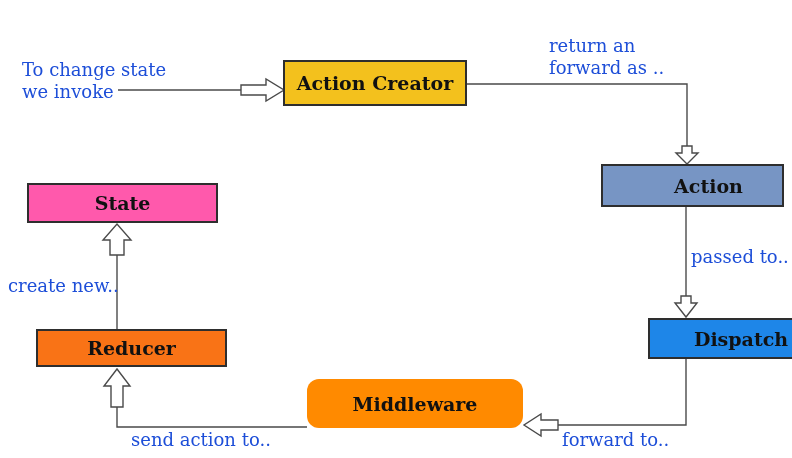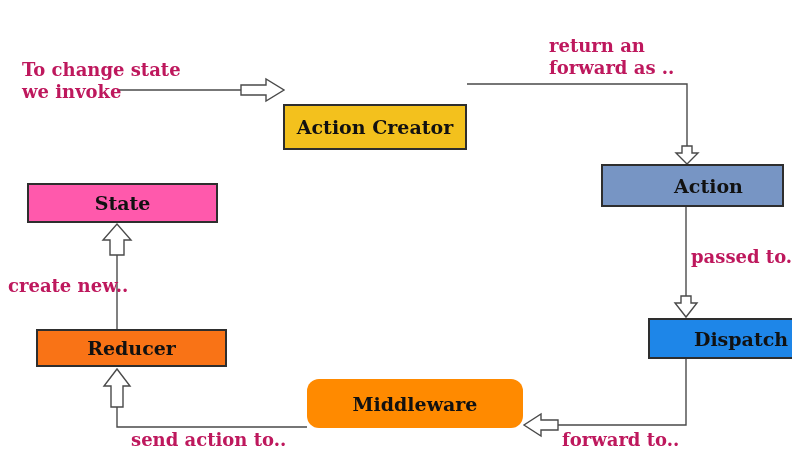--- a/index.html
+++ b/index.html
@@ -29,24 +29,24 @@
   }
   .node.bordered { border: 2px solid #2e2e2e; }
   .node-action-creator { left: 283px; top: 60px;  width: 184px; height: 46px; border-color: #3b3513; }
   .node-action        { left: 601px; top: 164px; width: 183px; height: 43px; border-color: #474f66; padding-left: 32px; }
   .node-dispatch      { left: 603px; top: 318px; width: 186px; height: 41px; border-color: #15151f; margin-left: 45px; }
   .node-middleware    { left: 307px; top: 379px; width: 216px; height: 49px; border-radius: 12px; }
   .node-reducer       { left: 36px;  top: 329px; width: 191px; height: 38px; border-color: #33203a; }
   .node-state         { left: 27px;  top: 183px; width: 191px; height: 40px; border-color: #2e2430; }
   .note {
     position: absolute;
-    font-weight: bold;
+    font-weight: normal;
     font-size: 18px;
     line-height: 22px;
-    color: #be185d;
+    color: #1d4ed8;
     white-space: nowrap;
   }
   .note-invoke         { left: 22px;  top: 59px;  }
   .note-return-object  { left: 549px; top: 35px;  }
   .note-passed-to      { left: 691px; top: 246px; }
   .note-forward-to     { left: 562px; top: 429px; }
   .note-send-action-to { left: 131px; top: 429px; }
   .note-create-new     { left: 8px;   top: 275px; }
 </style>
 </head>
@@ -82,21 +82,21 @@
         <polygon points="111,407 111,386 104,386 117,369 130,386 123,386 123,407" fill="#ffffff"></polygon>
       </g>
 
       <g>
         <line x1="117" y1="329" x2="117" y2="255"></line>
         <polygon points="110,255 110,240 103,240 117,224 131,240 124,240 124,255" fill="#ffffff"></polygon>
       </g>
     </g>
   </svg>
 
-  <div class="node bordered node-action-creator" style="background-color: rgb(243, 193, 29); margin-top: 44px;">Action Creator</div>
+  <div class="node bordered node-action-creator" style="background-color: rgb(243, 193, 29);">Action Creator</div>
 
   <div class="node bordered node-action" style="background-color: rgb(119, 149, 196);">Action</div>
 
   <div class="node bordered node-dispatch" style="background-color: rgb(30, 134, 232);">Dispatch</div>
 
   <div class="node node-middleware" style="background-color: rgb(255, 138, 0);">Middleware</div>
 
   <div class="node bordered node-reducer" style="background-color: #f97316;">Reducer</div>
 
   <div class="node bordered node-state" style="background-color: rgb(255, 89, 172);">State</div>

